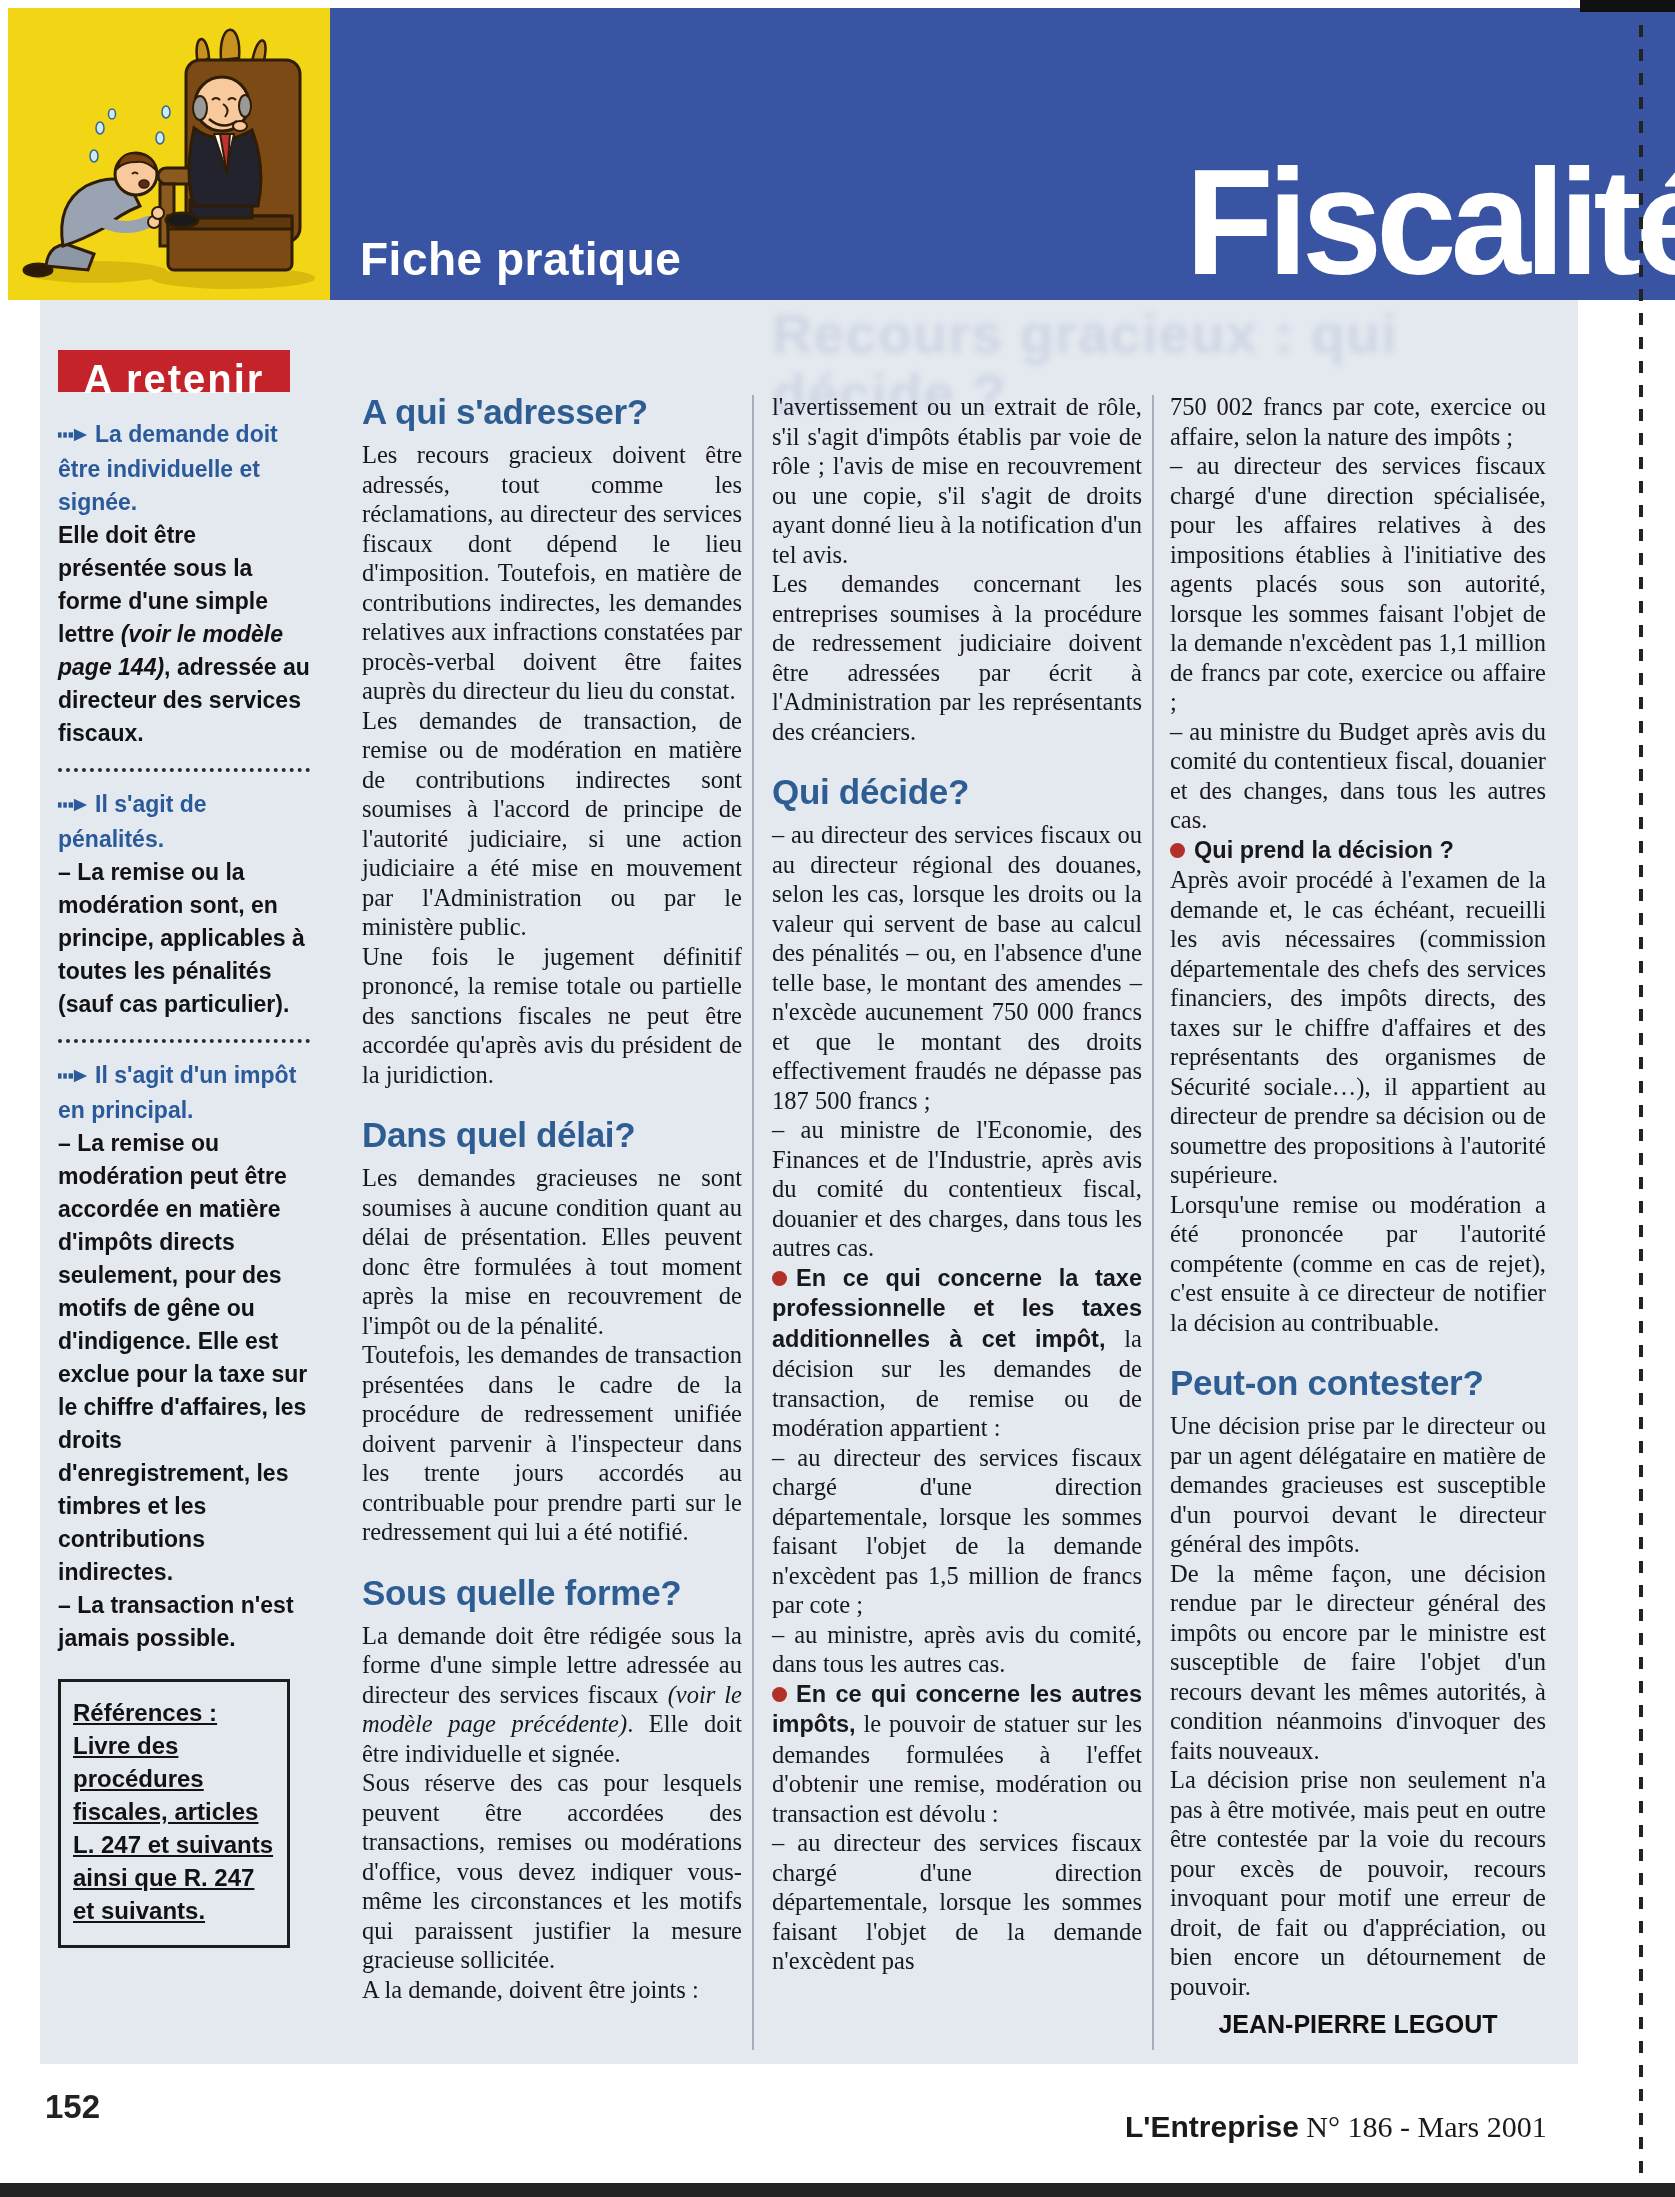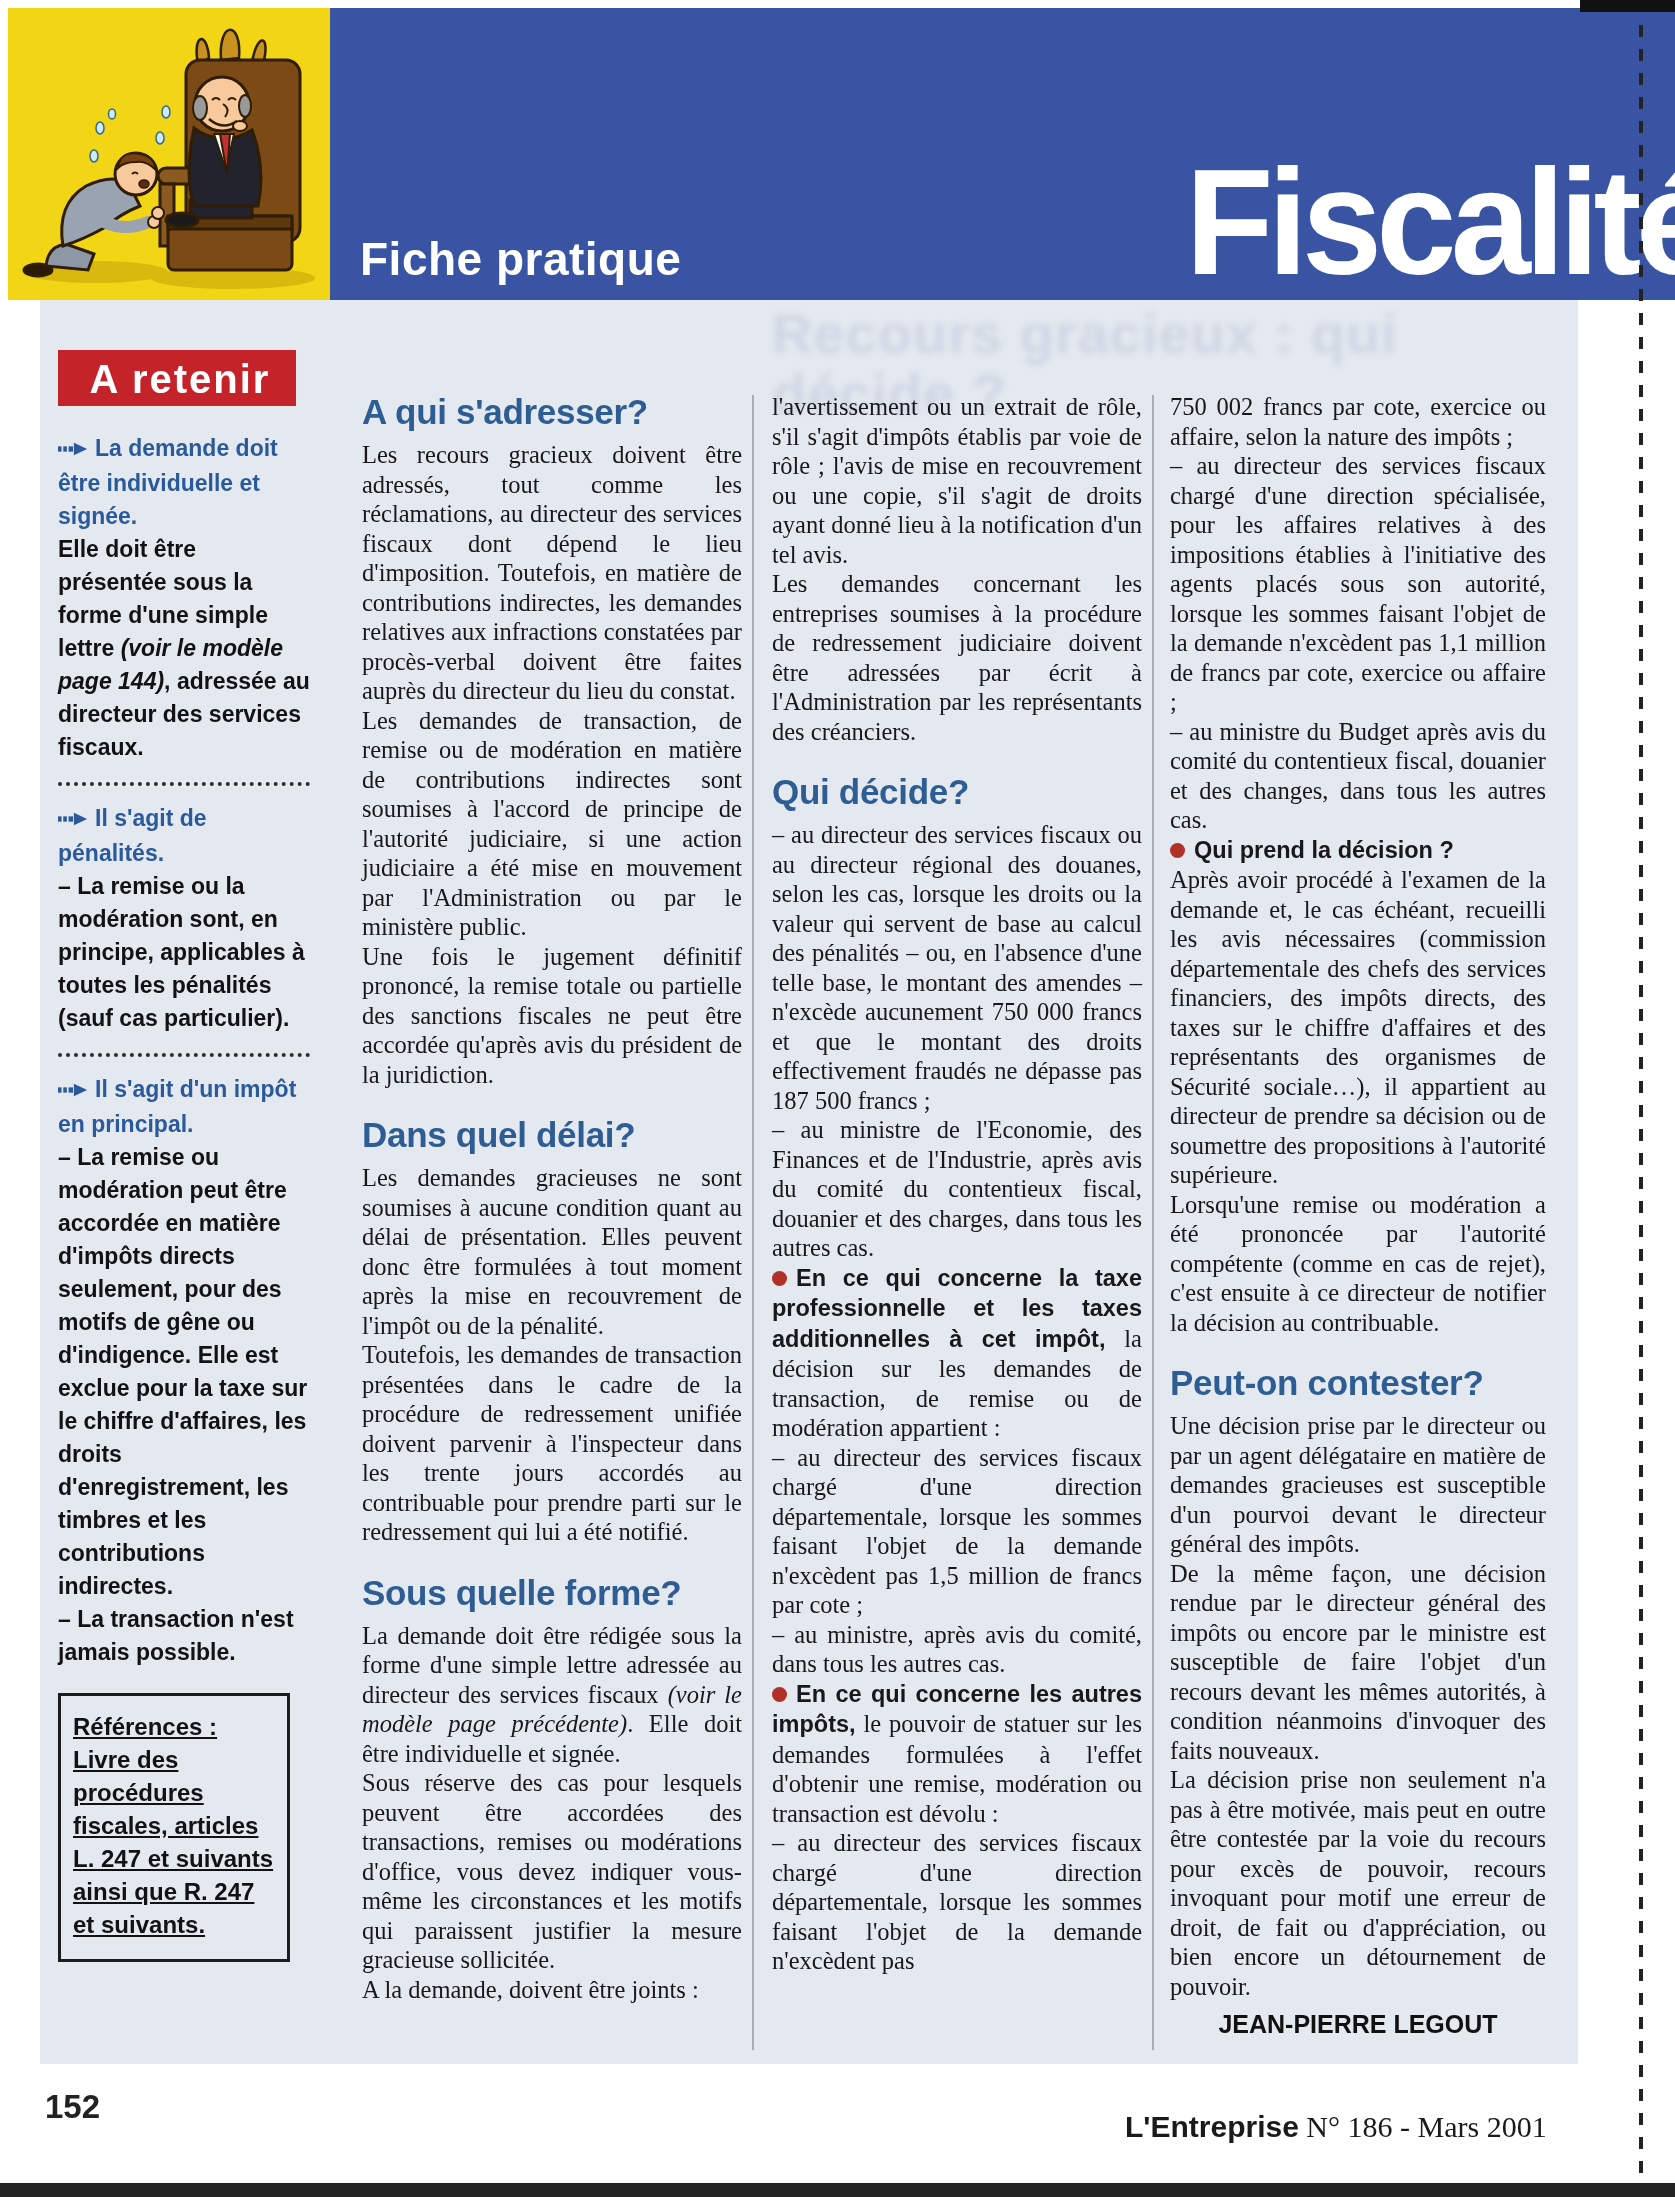--- a/index.html
+++ b/index.html
@@ -23,22 +23,22 @@
   .big-title{position:absolute;right:32px;top:138px;width:760px;text-align:right;
     font:700 150px/152px "Liberation Sans",sans-serif;color:#fff;letter-spacing:-6px;
     transform:scaleX(.96);transform-origin:right;}
   .ghost{position:absolute;left:772px;top:304px;width:800px;
     font:700 56px/60px "Liberation Sans",sans-serif;color:#7d92bb;opacity:.20;
     filter:blur(3px);letter-spacing:1px;}
   
   .content-bg{position:absolute;left:40px;top:300px;width:1538px;height:1764px;background:var(--content_bg);}
   
   .sidebar{position:absolute;left:58px;top:350px;width:252px;}
-  .side-title{width:92%;height:56px;background:var(--box_red);color:#fff;
-    font:700 40px/58px "Liberation Sans",sans-serif;text-align:center;letter-spacing:2px;padding-left:6px;}
+  .side-title{width:92%;height:42px;background:var(--box_red);color:#fff;
+    font:700 40px/58px "Liberation Sans",sans-serif;text-align:center;letter-spacing:2px;}
   .side-items{margin-top:26px;}
   .side-item{margin:0 0 16px 0;}
   .side-sep{border-top:4px dotted #2a2a2a;margin:18px 0 16px 0;}
   .side-leadline{margin:0;font:700 23px/33px "Liberation Sans",sans-serif;color:var(--lead_blue);}
   .arrow-ic{display:inline-block;margin-right:7px;color:var(--lead_blue);vertical-align:-2px;}
   .side-body{margin:0;font:700 23px/33px "Liberation Sans",sans-serif;color:#121214;}
   .side-body .i{font-style:italic;}
   .refs-box{margin-top:24px;border:3px solid #1d1d1d;padding:14px 12px 18px 12px;width:calc(92% - 30px);}
   .refs-label,.refs-text{font:700 24px/33px "Liberation Sans",sans-serif;color:#121214;margin:0;text-decoration:underline;}
   

